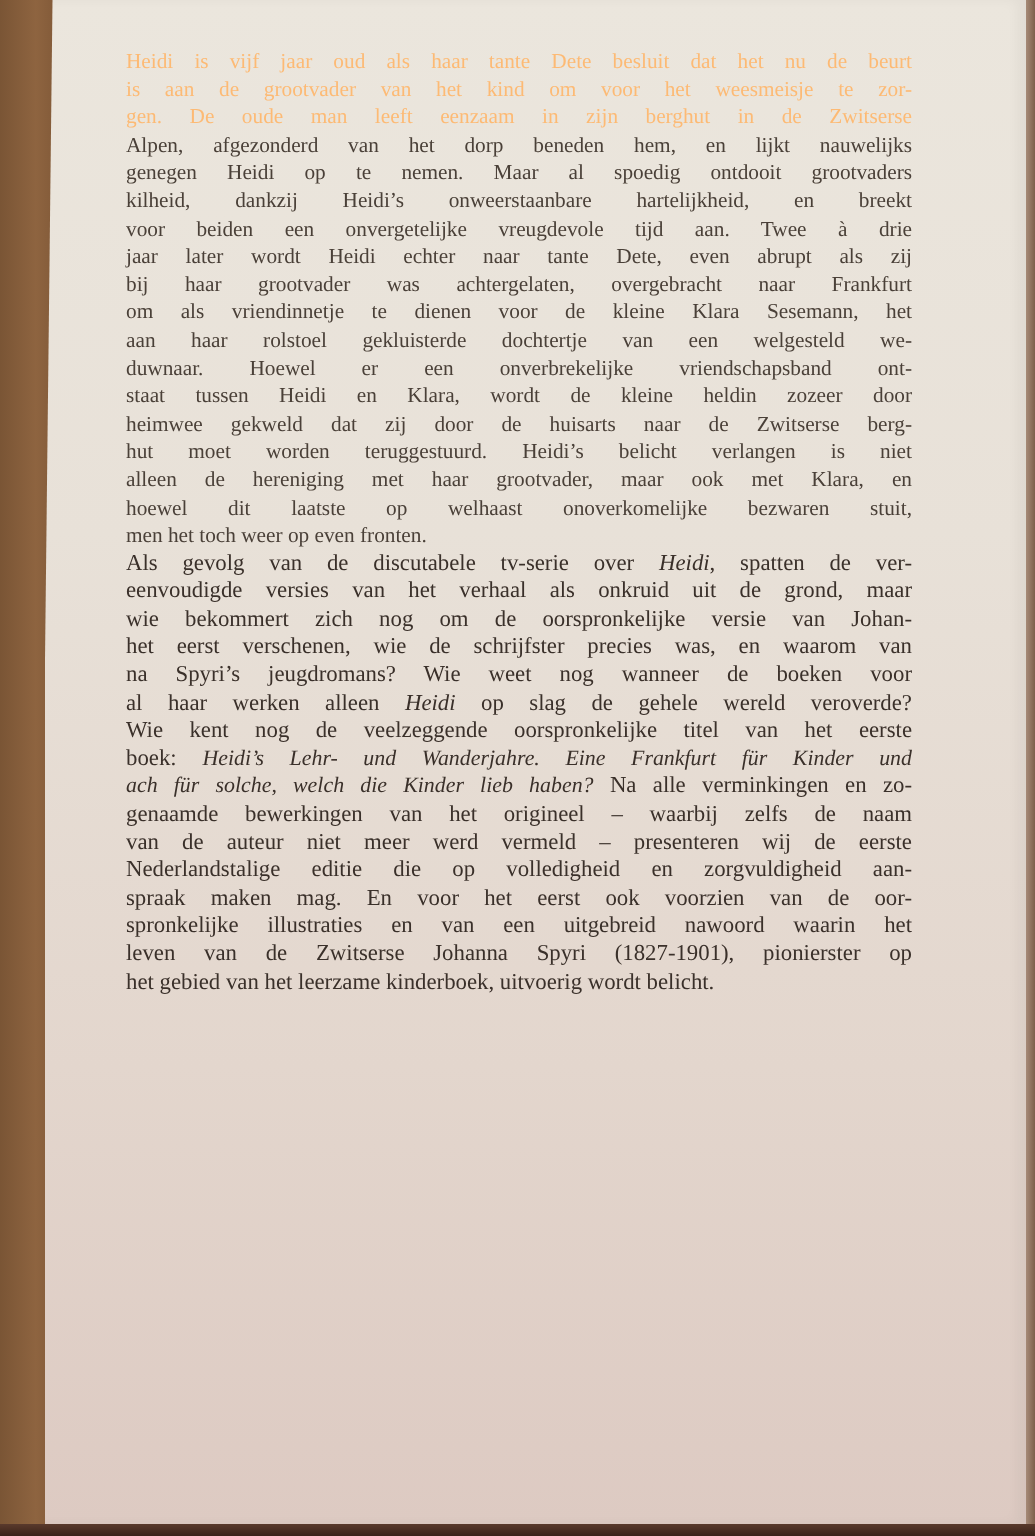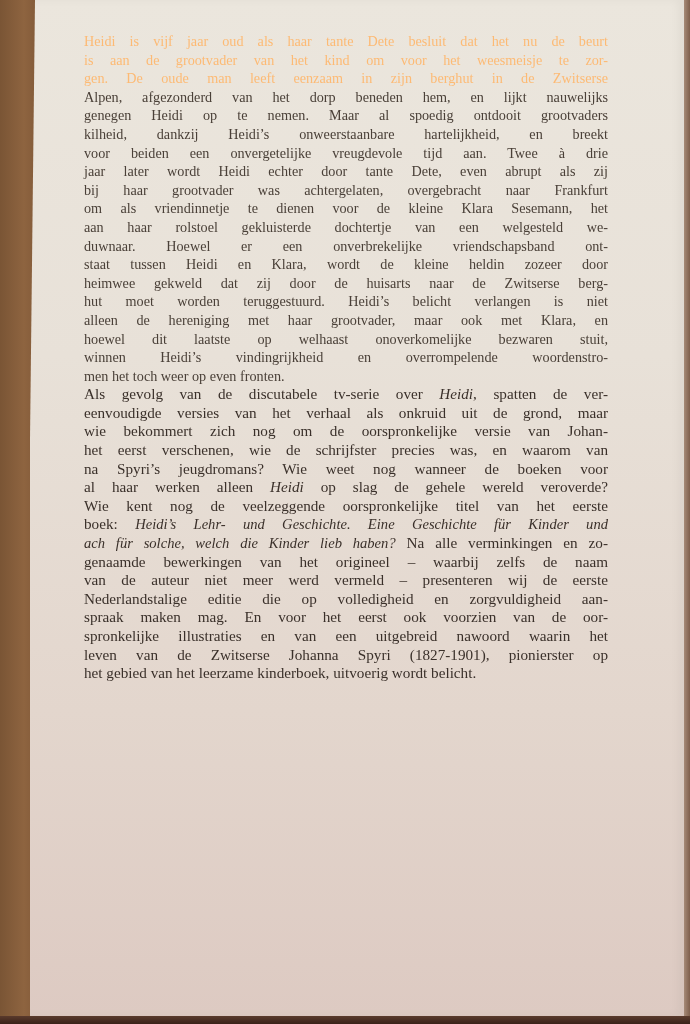--- a/index.html
+++ b/index.html
@@ -79,43 +79,42 @@
 
 <div class="text-block">
   <div class="para1">
     <span class="line top">Heidi is vijf jaar oud als haar tante Dete besluit dat het nu de beurt</span>
     <span class="line top">is aan de grootvader van het kind om voor het weesmeisje te zor-</span>
     <span class="line top">gen. De oude man leeft eenzaam in zijn berghut in de Zwitserse</span>
     <span class="line">Alpen, afgezonderd van het dorp beneden hem, en lijkt nauwelijks</span>
     <span class="line">genegen Heidi op te nemen. Maar al spoedig ontdooit grootvaders</span>
     <span class="line">kilheid, dankzij Heidi’s onweerstaanbare hartelijkheid, en breekt</span>
     <span class="line">voor beiden een onvergetelijke vreugdevole tijd aan. Twee à drie</span>
-    <span class="line">jaar later wordt Heidi echter door tante Dete, even abrupt als zij</span>
+    <span class="line">jaar later wordt Heidi echter naar tante Dete, even abrupt als zij</span>
     <span class="line">bij haar grootvader was achtergelaten, overgebracht naar Frankfurt</span>
     <span class="line">om als vriendinnetje te dienen voor de kleine Klara Sesemann, het</span>
     <span class="line">aan haar rolstoel gekluisterde dochtertje van een welgesteld we-</span>
     <span class="line">duwnaar. Hoewel er een onverbrekelijke vriendschapsband ont-</span>
     <span class="line">staat tussen Heidi en Klara, wordt de kleine heldin zozeer door</span>
     <span class="line">heimwee gekweld dat zij door de huisarts naar de Zwitserse berg-</span>
     <span class="line">hut moet worden teruggestuurd. Heidi’s belicht verlangen is niet</span>
     <span class="line">alleen de hereniging met haar grootvader, maar ook met Klara, en</span>
     <span class="line">hoewel dit laatste op welhaast onoverkomelijke bezwaren stuit,</span>
-    <span class="line">winnen Heidi’s vindingrijkheid en overrompelende woordenstro-</span>
     <span class="line last">men het toch weer op even fronten.</span>
   </div>
 
   <div class="para2">
     <span class="line"><span>Als gevolg van de discutabele tv-serie over </span><i>Heidi</i><span>, spatten de ver-</span></span>
     <span class="line">eenvoudigde versies van het verhaal als onkruid uit de grond, maar</span>
     <span class="line">wie bekommert zich nog om de oorspronkelijke versie van Johan-</span>
     <span class="line">het eerst verschenen, wie de schrijfster precies was, en waarom van</span>
     <span class="line">na Spyri’s jeugdromans? Wie weet nog wanneer de boeken voor</span>
     <span class="line"><span>al haar werken alleen </span><i>Heidi</i><span> op slag de gehele wereld veroverde?</span></span>
     <span class="line">Wie kent nog de veelzeggende oorspronkelijke titel van het eerste</span>
-    <span class="line"><span>boek: </span><i class="it-title">Heidi’s Lehr- und Geschichte. Eine Geschichte für Kinder und</i></span>
+    <span class="line"><span>boek: </span><i class="it-title">Heidi’s Lehr- und Wanderjahre. Eine Frankfurt für Kinder und</i></span>
     <span class="line"><i class="it-title">ach für solche, welch die Kinder lieb haben?</i><span> Na alle verminkingen en zo-</span></span>
     <span class="line">genaamde bewerkingen van het origineel – waarbij zelfs de naam</span>
     <span class="line">van de auteur niet meer werd vermeld – presenteren wij de eerste</span>
     <span class="line">Nederlandstalige editie die op volledigheid en zorgvuldigheid aan-</span>
     <span class="line">spraak maken mag. En voor het eerst ook voorzien van de oor-</span>
     <span class="line">spronkelijke illustraties en van een uitgebreid nawoord waarin het</span>
     <span class="line">leven van de Zwitserse Johanna Spyri (1827-1901), pionierster op</span>
     <span class="line last">het gebied van het leerzame kinderboek, uitvoerig wordt belicht.</span>
   </div>
 </div>

